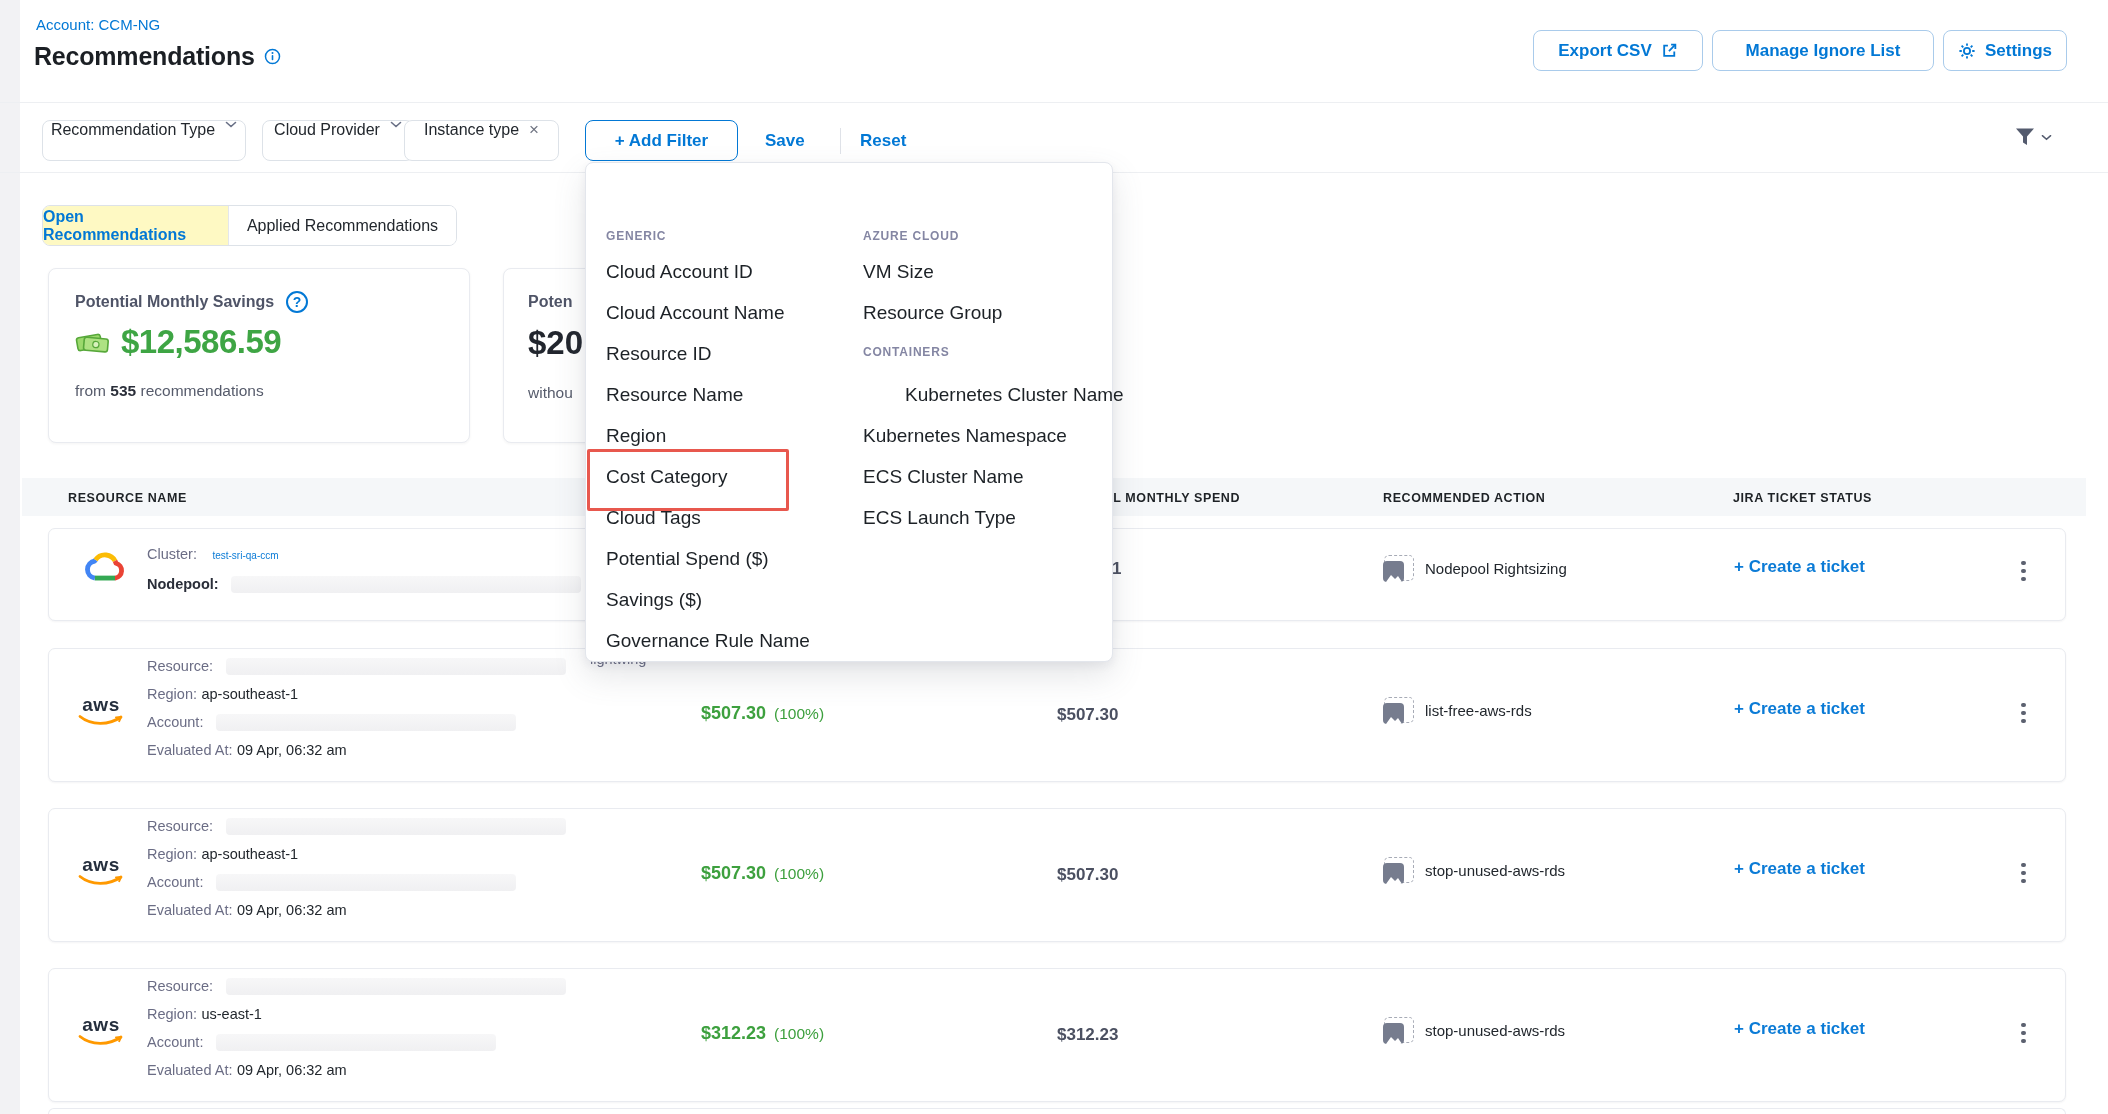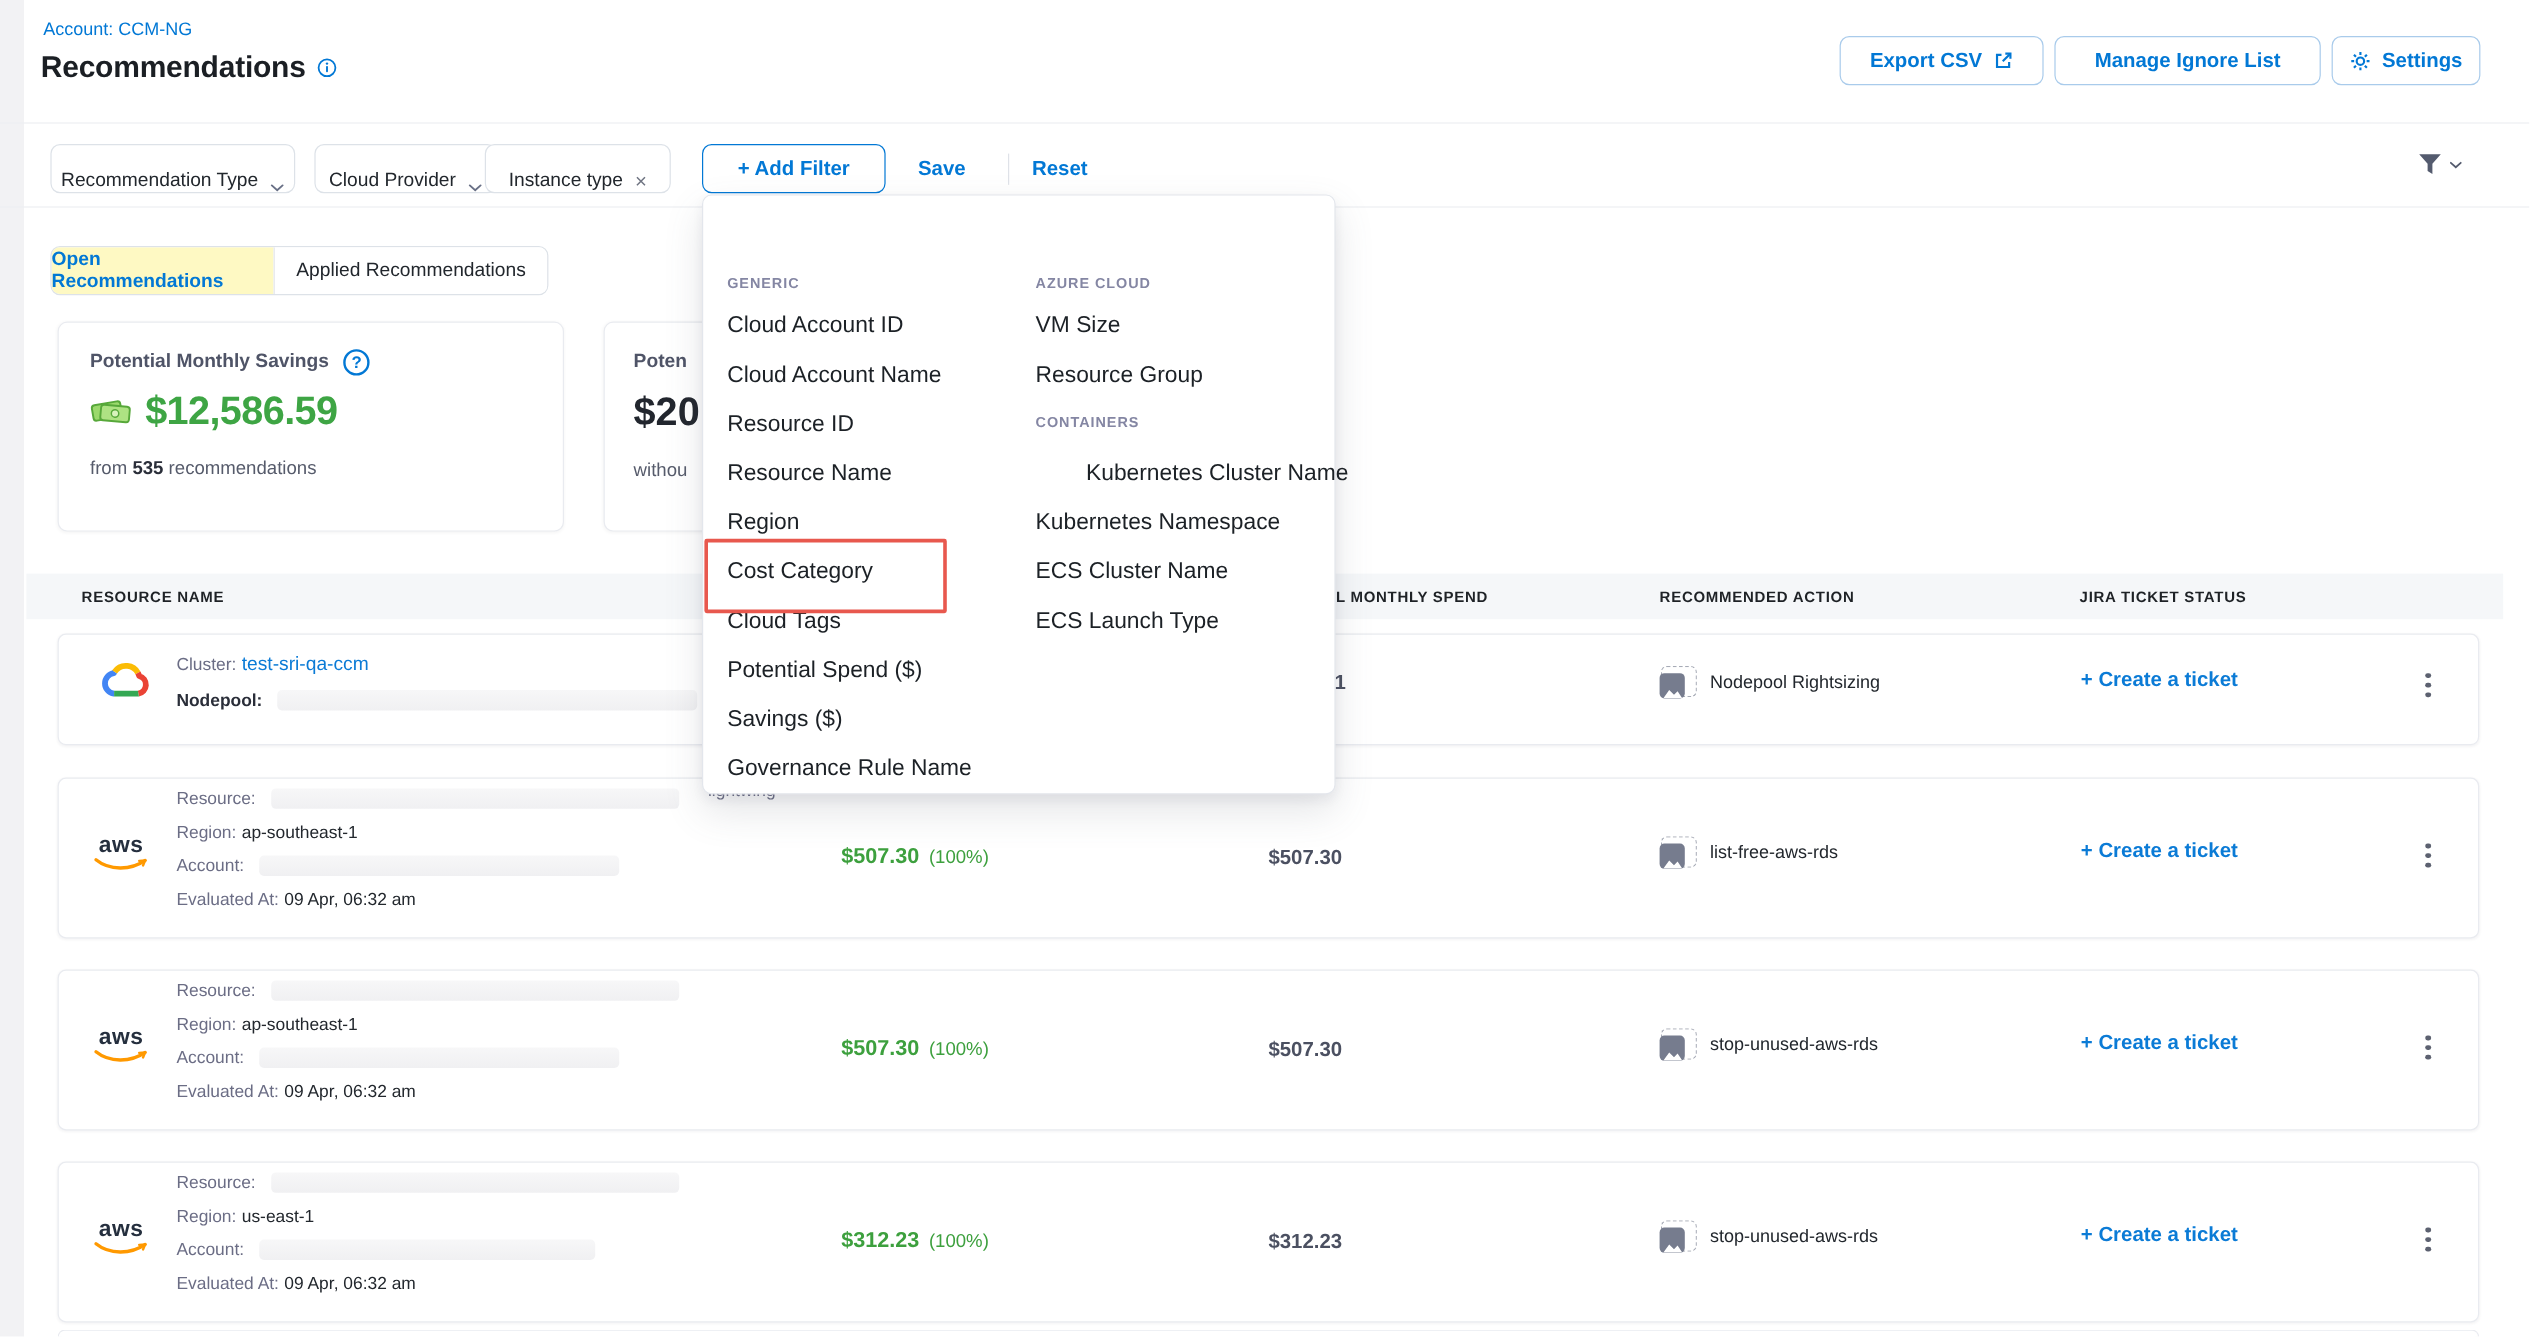--- a/index.html
+++ b/index.html
@@ -11,21 +11,21 @@
 
   
   .breadcrumb{font-size:15px;color:#0278d5;}
   .page-title-row{display:flex;align-items:center;gap:9px;}
   .page-title{font-size:25px;font-weight:700;color:#1b1f24;letter-spacing:-0.2px;}
   .btn{display:flex;align-items:center;justify-content:center;gap:9px;height:41px;
        border:1.5px solid #a9cbeb;border-radius:8px;background:#fff;color:#0278d5;
        font-weight:700;font-size:17px;cursor:pointer;box-sizing:border-box;}
 
   
-  .chip{display:flex;align-items:flex-end;justify-content:center;gap:10px;height:41px;
+  .chip{display:flex;align-items:flex-start;justify-content:center;gap:10px;height:41px;
         border:1px solid #dde2e8;border-radius:8px;background:#fff;font-size:16px;
         color:#22272d;box-sizing:border-box;cursor:pointer;}
   .chip .x{color:#6f7482;font-size:17px;line-height:1;}
   .add-filter{display:flex;align-items:center;justify-content:center;height:41px;width:153px;
         border:1.5px solid #0278d5;border-radius:8px;background:#fff;color:#0278d5;
         font-weight:700;font-size:17px;box-sizing:border-box;cursor:pointer;}
   .txt-link{color:#0278d5;font-weight:700;font-size:17px;cursor:pointer;}
   .vdiv{width:1px;height:26px;background:#dfe2e8;}
 
   
@@ -59,21 +59,21 @@
   .red-box{position:absolute;border:3px solid #e8584e;border-radius:2px;}
 
   
   .thead{background:#f5f7f9;}
   .colhead{position:absolute;font-size:12.5px;font-weight:700;letter-spacing:.6px;color:#1e2226;white-space:nowrap;}
   .row-card{position:absolute;left:48px;width:2018px;background:#fff;border:1px solid #e9ebf0;border-radius:7px;
         box-shadow:0 1px 2px rgba(31,41,55,.05);box-sizing:border-box;}
   .lbl{color:#6b6d85;font-size:14.5px;}
   .val{color:#22272d;font-size:14.5px;}
   .val-b{color:#2a2e39;font-size:14.5px;font-weight:700;}
-  .res-link{color:#0b7bd6;font-size:16px;cursor:pointer;}
+  .res-link{color:#0b7bd6;font-size:10px;cursor:pointer;margin-left:11px;}
   .redact{display:inline-block;height:17px;border-radius:4px;background:linear-gradient(180deg,#f7f7f8,#f0f0f2);vertical-align:middle;}
   .money{color:#3da03e;font-weight:700;font-size:18px;}
   .pct{color:#3da03e;font-size:15.5px;}
   .spend{color:#4b5061;font-weight:700;font-size:17px;}
   .action{display:flex;align-items:center;gap:11px;}
   .action-label{font-size:15px;color:#22272d;white-space:nowrap;}
   .img-ph{position:relative;width:30px;height:26px;border:1.6px dashed #a7abb6;border-radius:5px;box-sizing:border-box;}
   .img-ph .solid{position:absolute;left:-1.6px;bottom:-1.6px;width:21px;height:21px;background:#767c8e;border-radius:4px;
         display:flex;align-items:flex-end;justify-content:center;overflow:hidden;}
   .jira-link{color:#0b7bd6;font-weight:700;font-size:17px;cursor:pointer;white-space:nowrap;}

